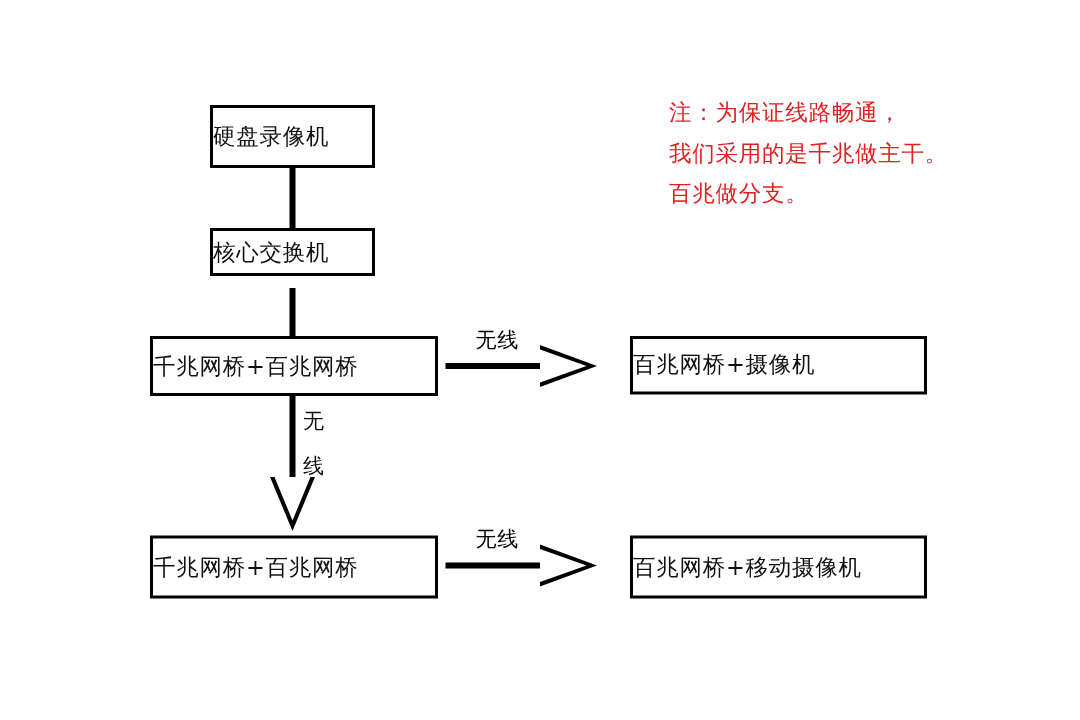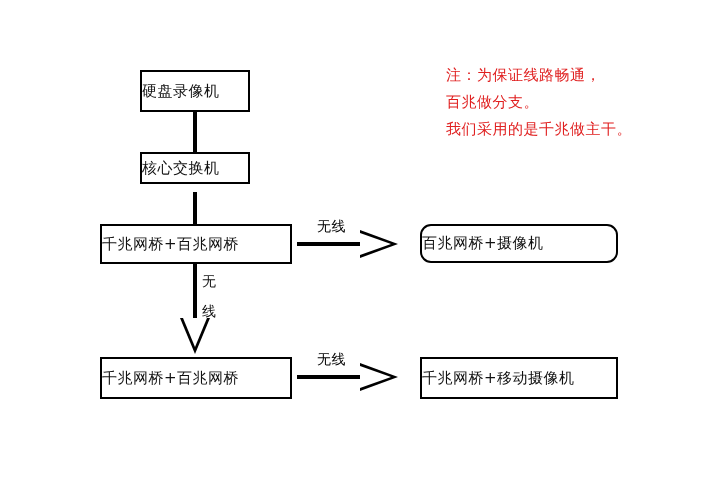--- a/index.html
+++ b/index.html
@@ -34,21 +34,21 @@
   .node-label {
     display: block;
     line-height: 1;
   }
 
   
   #node-dvr        { left: 140px; top: 70px;  width: 110px; height: 42px; font-size: 15px; }
   #node-core-sw    { left: 140px; top: 152px; width: 110px; height: 32px; font-size: 15px; }
   #node-bridge-1   { left: 100px; top: 224px; width: 192px; height: 40px; font-size: 15px; }
   #node-bridge-2   { left: 100px; top: 357px; width: 192px; height: 42px; font-size: 15px; }
-  #node-cam-1      { left: 420px; top: 224px; width: 198px; height: 39px; font-size: 15px; border-radius: 11px; }
+  #node-cam-1      { left: 420px; top: 224px; width: 198px; height: 39px; font-size: 15px; }
   #node-cam-2      { left: 420px; top: 357px; width: 198px; height: 42px; font-size: 15px; }
 
   
   .v-line {
     position: absolute;
     width: 4px;
     background: #000000;
   }
   #line-dvr-core   { left: 193px; top: 112px; height: 40px; }
   #line-core-brdg  { left: 193px; top: 192px; height: 32px; }
@@ -185,21 +185,21 @@
 
   <div class="node" id="node-bridge-2">
     <span class="node-label">千兆网桥+百兆网桥</span>
   </div>
 
   <div class="node" id="node-cam-1">
     <span class="node-label">百兆网桥+摄像机</span>
   </div>
 
   <div class="node" id="node-cam-2">
-    <span class="node-label">千兆网桥+移动摄像机</span>
+    <span class="node-label">百兆网桥+移动摄像机</span>
   </div>
 
   <div class="v-line" id="line-dvr-core"></div>
   <div class="v-line" id="line-core-brdg"></div>
 
   <div class="h-arrow" id="arrow-wireless-1">
     <div class="shaft"></div>
     <div class="head">
       <span class="outer"></span>
       <span class="inner"></span>
@@ -223,17 +223,17 @@
       <span class="inner"></span>
     </div>
     <div class="v-text">
       <span>无</span>
       <span>线</span>
     </div>
   </div>
 
   <div id="annotation-note">
     <span>注：为保证线路畅通，</span>
+    <span>我们采用的是千兆做主干。</span>
     <span>百兆做分支。</span>
-    <span>我们采用的是千兆做主干。</span>
   </div>
 
 </div>
 
 </body></html>

